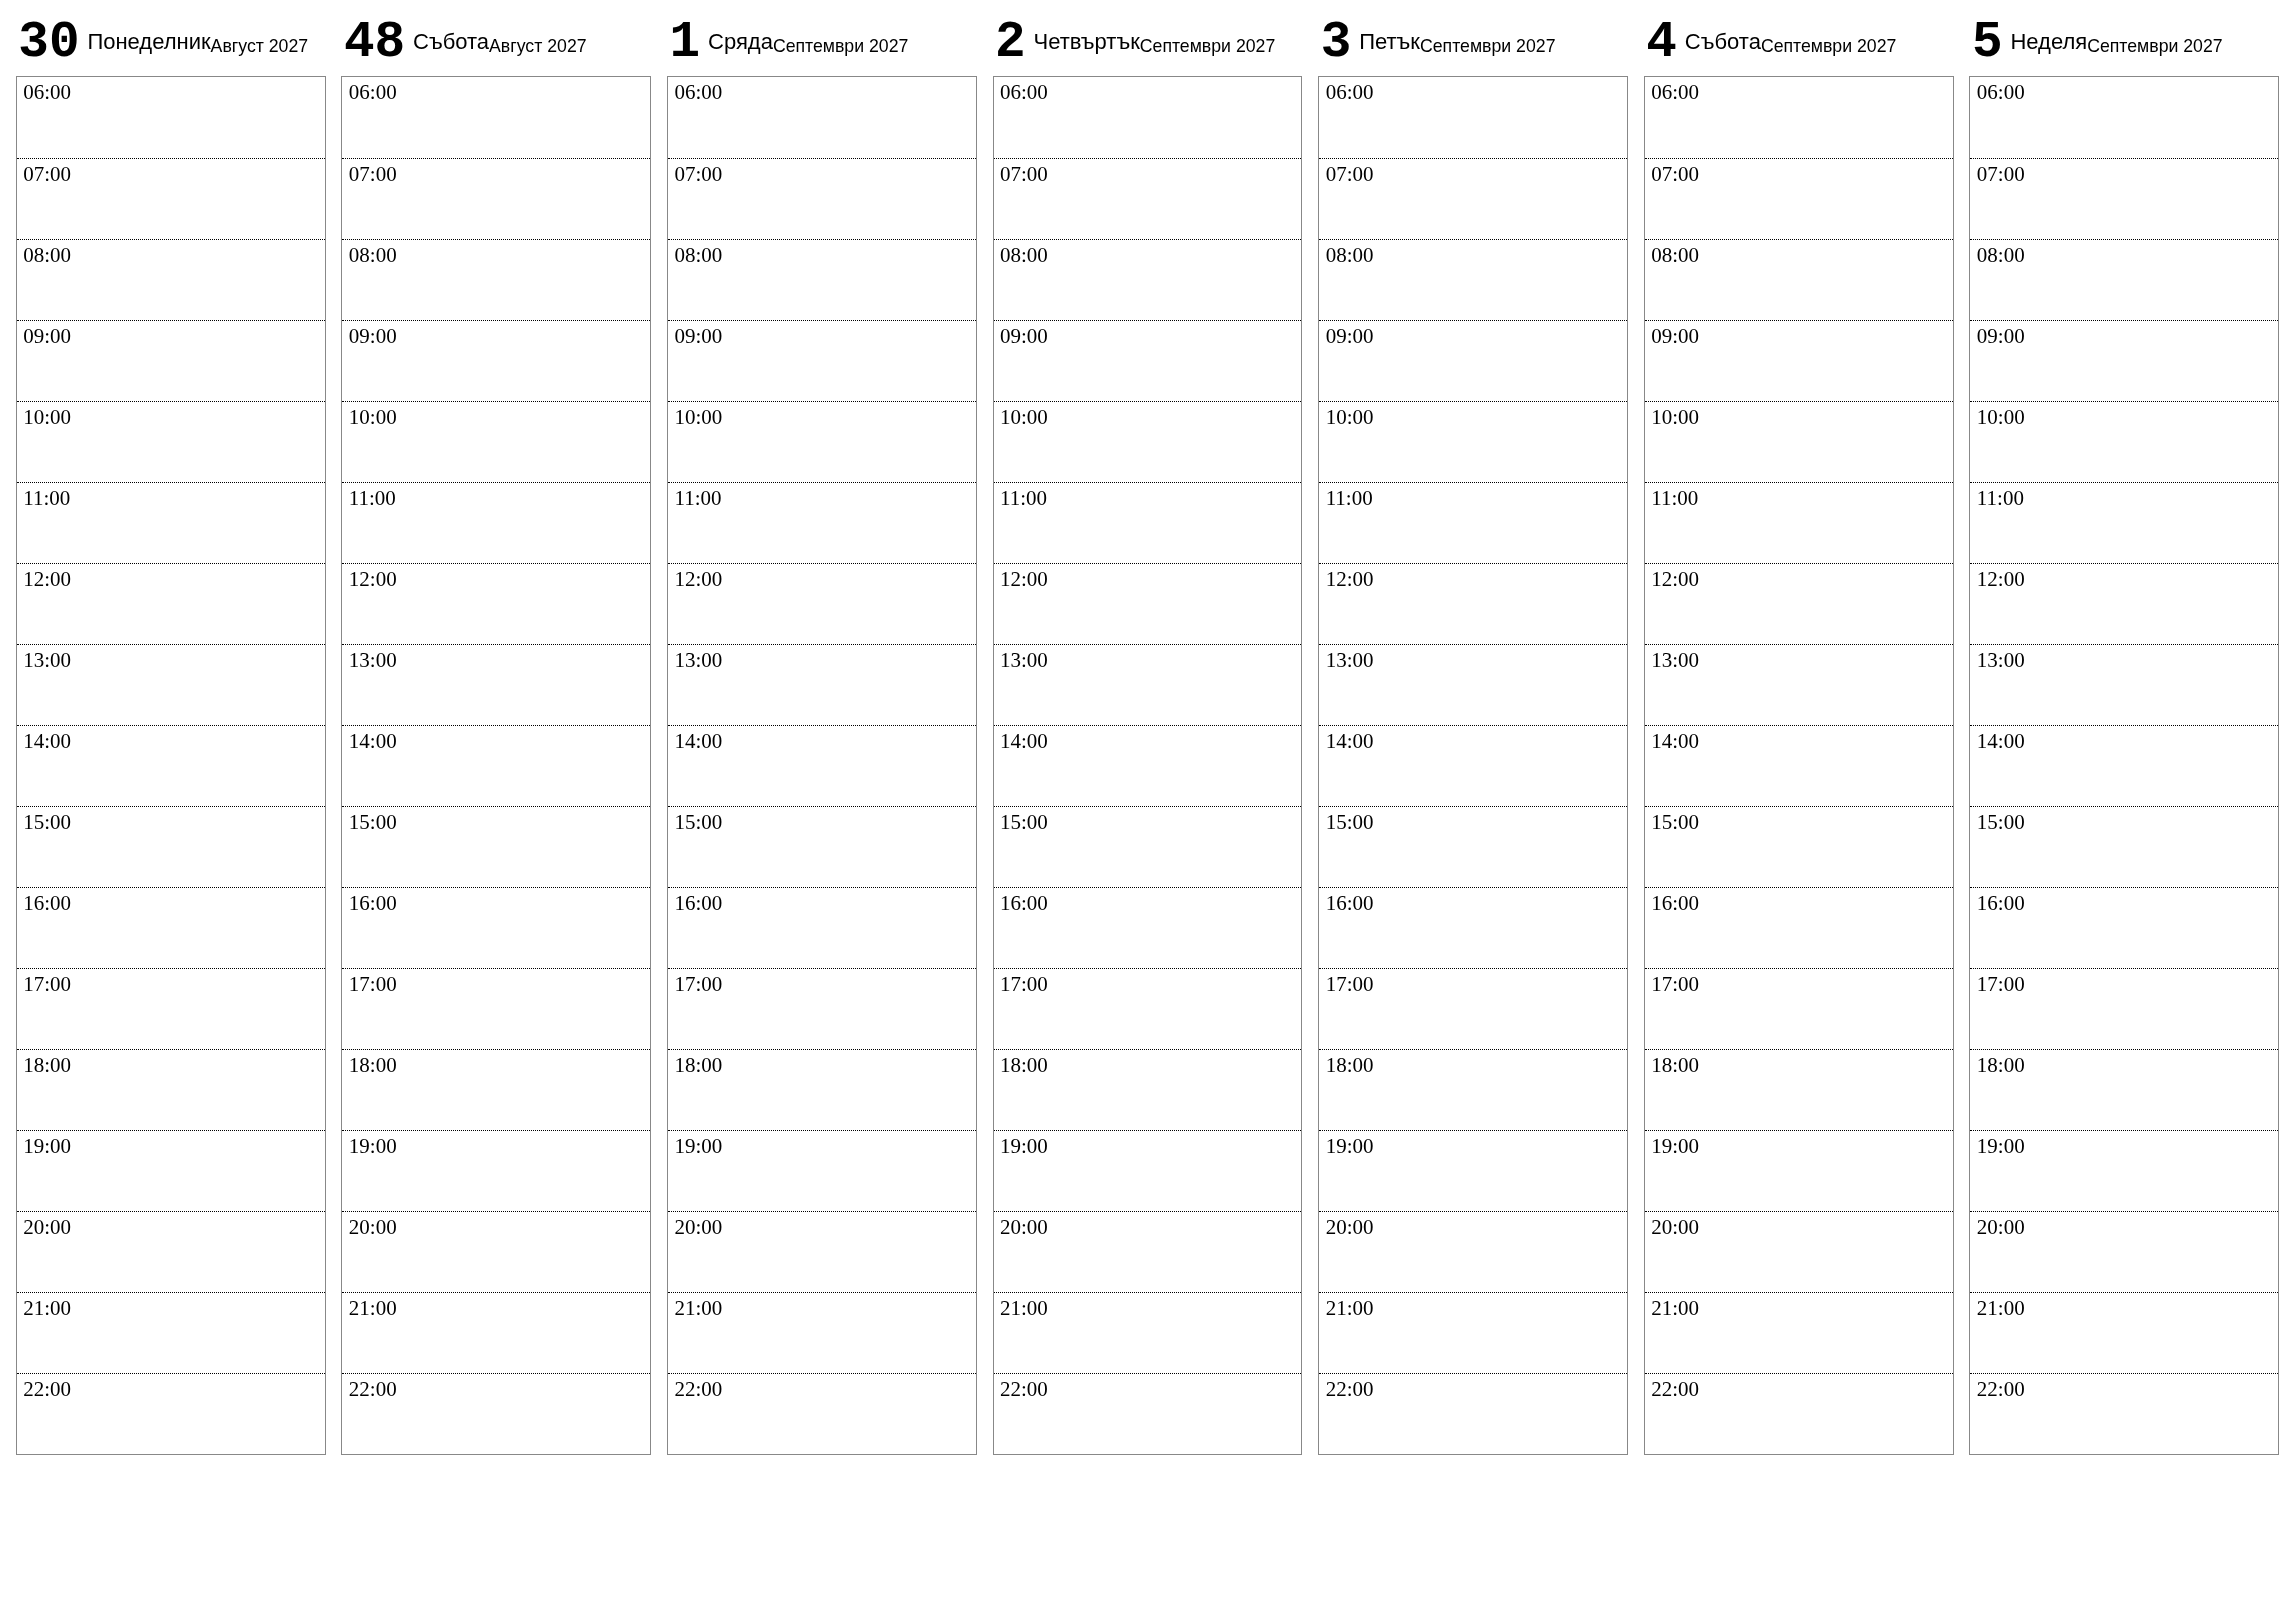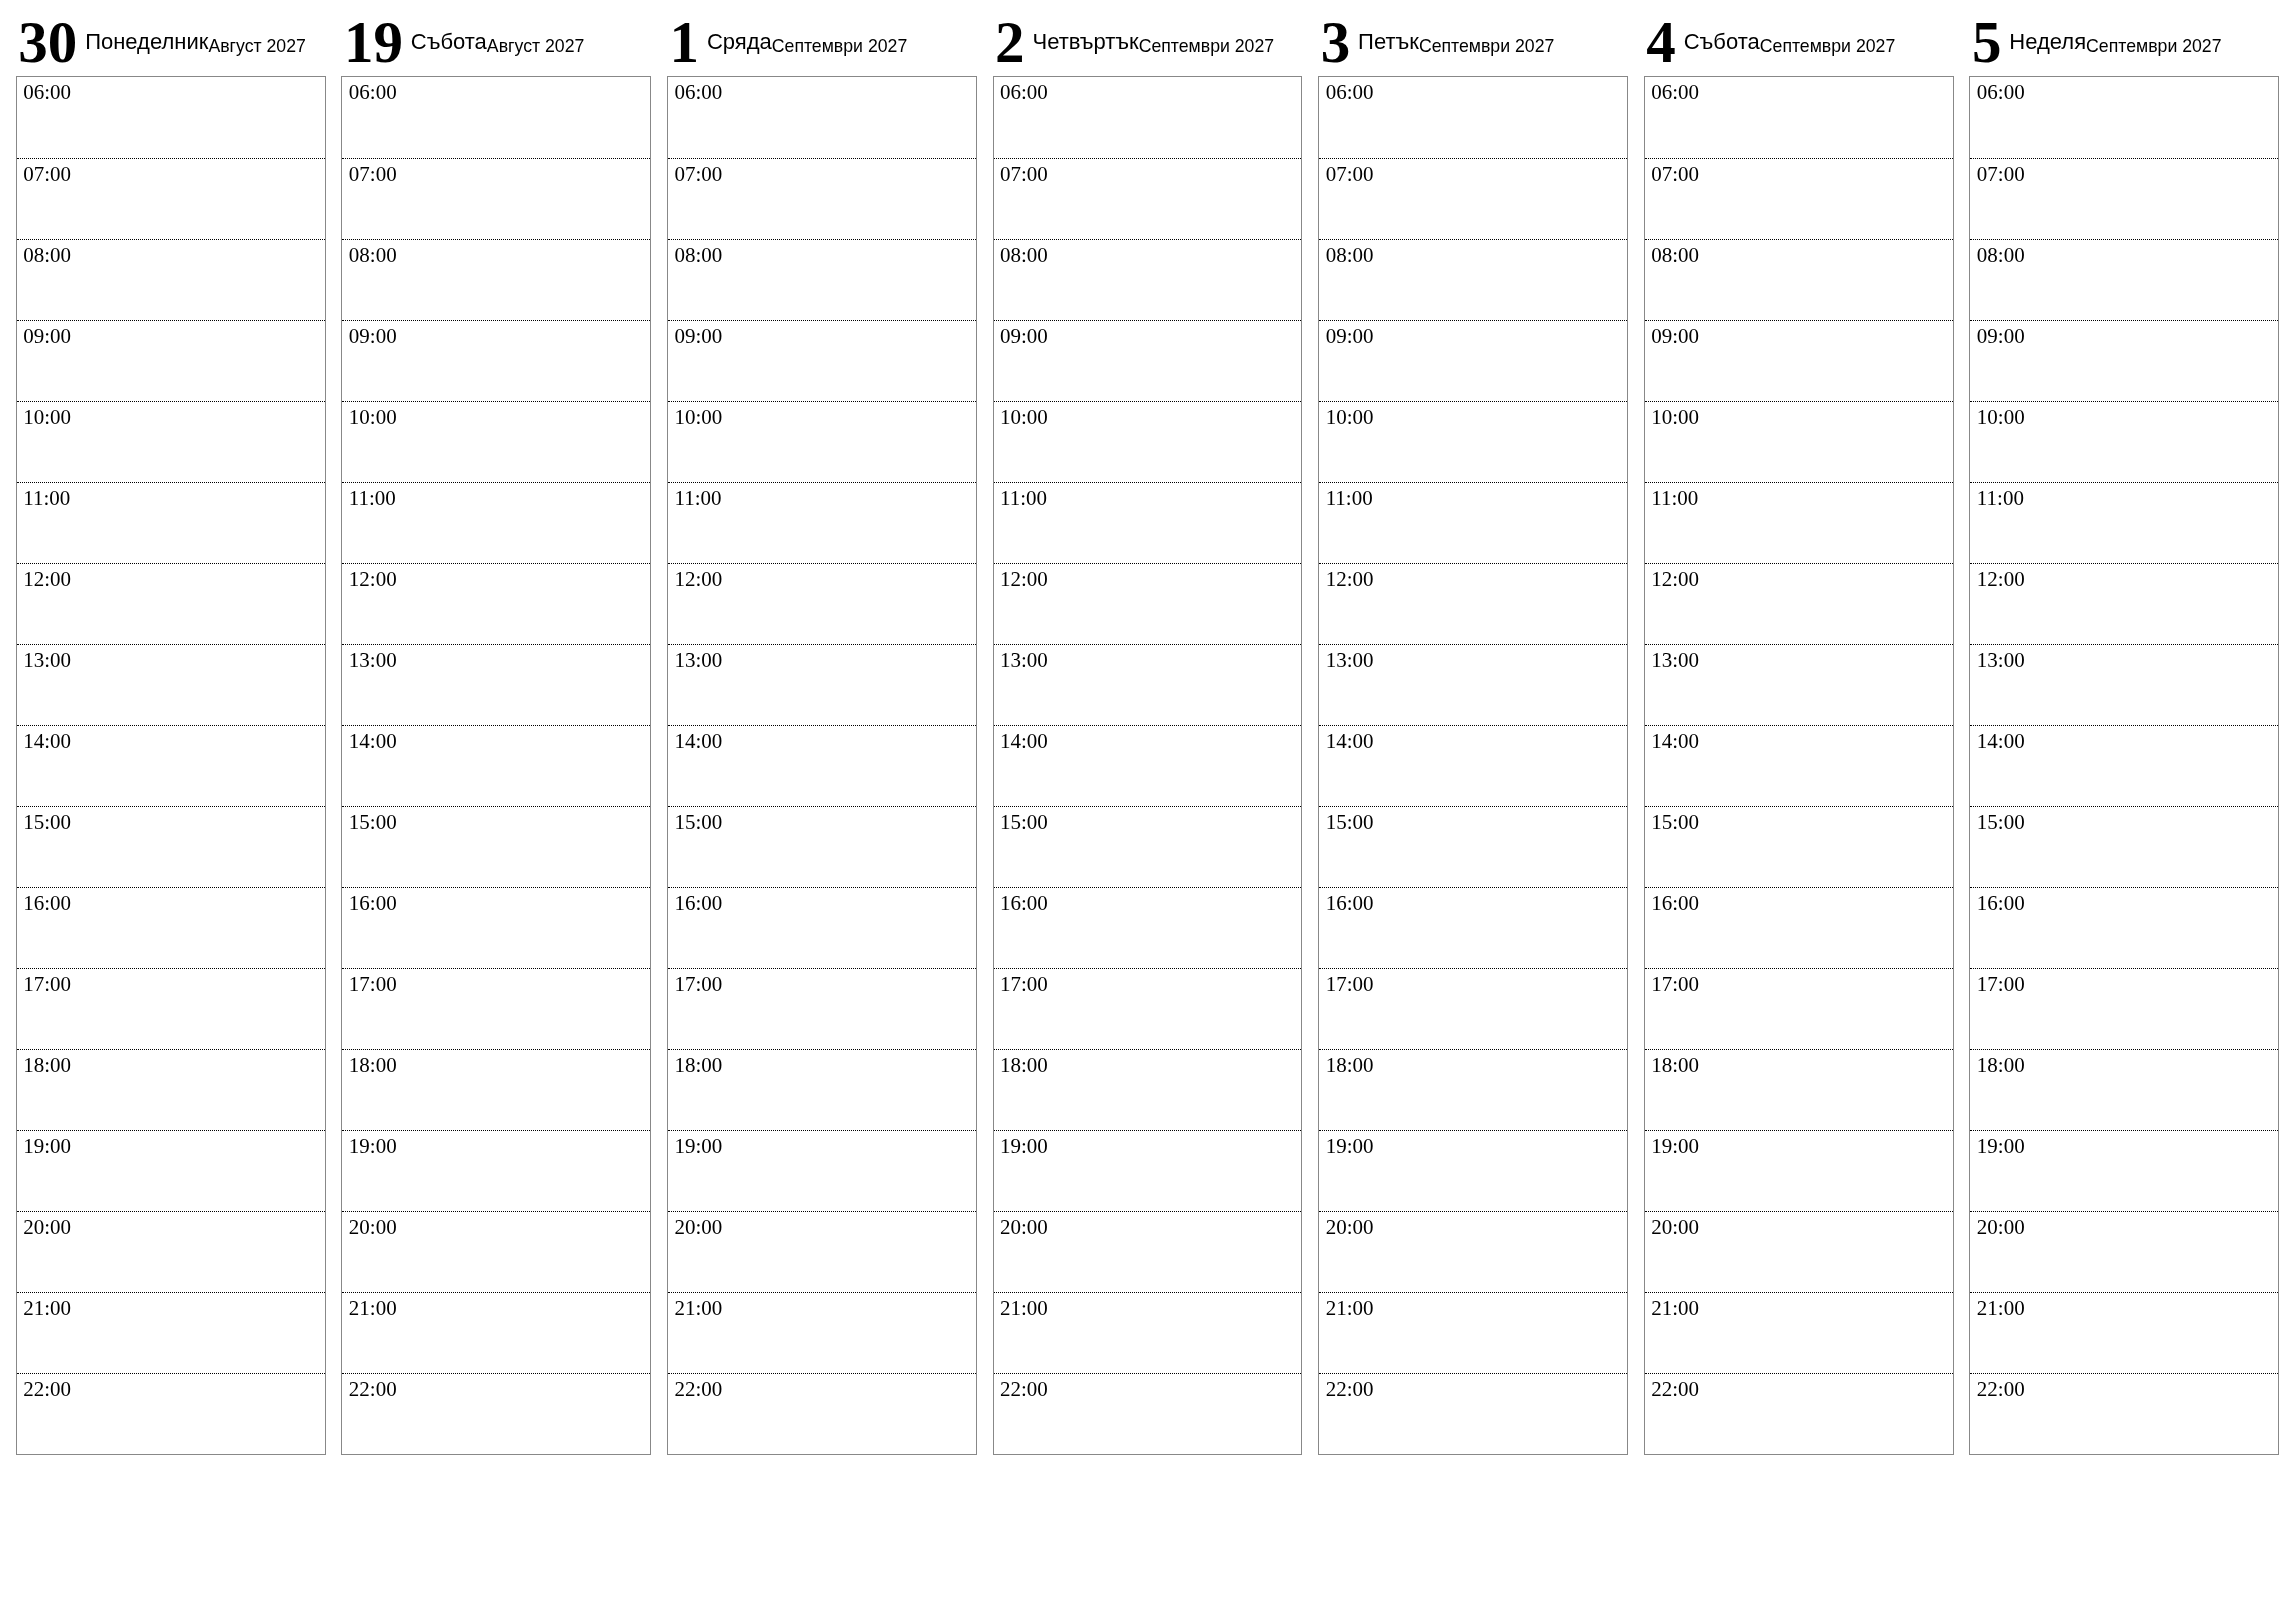--- a/index.html
+++ b/index.html
@@ -24,23 +24,23 @@
       flex-direction: column;
     }
     .day-header {
       display: flex;
       align-items: center;
       gap: 7.9px;
       height: 63px;
       padding: 0 2.6px 3.9px 2.6px;
     }
     .day-number {
-      font-family: Liberation Serif, serif;
+      font-family: Liberation Mono, monospace;
       font-weight: bold;
-      font-size: 59px;
+      font-size: 51px;
       line-height: 1;
       color: #000;
     }
     .day-meta {
       display: flex;
       flex-direction: row;
       justify-content: center;
       font-family: Arial, sans-serif;
       color: #000;
       line-height: 1.25;
@@ -102,21 +102,21 @@
       <div class="slot"><span class="slot-label">18:00</span></div>
       <div class="slot"><span class="slot-label">19:00</span></div>
       <div class="slot"><span class="slot-label">20:00</span></div>
       <div class="slot"><span class="slot-label">21:00</span></div>
       <div class="slot"><span class="slot-label">22:00</span></div>
     </div>
   </div>
 
   <div class="day">
     <div class="day-header">
-      <div class="day-number">19</div>
+      <div class="day-number">48</div>
       <div class="day-meta">
         <div class="day-name">Събота</div>
         <div class="day-sub">Август 2027</div>
       </div>
     </div>
     <div class="slots">
       <div class="slot"><span class="slot-label">06:00</span></div>
       <div class="slot"><span class="slot-label">07:00</span></div>
       <div class="slot"><span class="slot-label">08:00</span></div>
       <div class="slot"><span class="slot-label">09:00</span></div>

